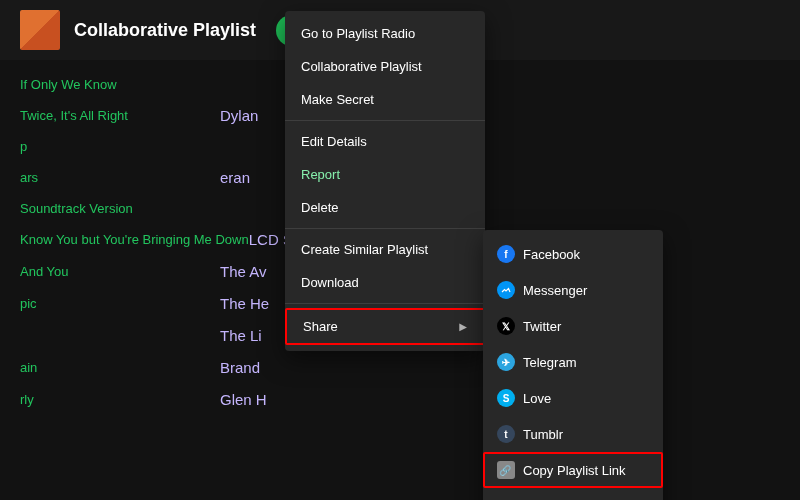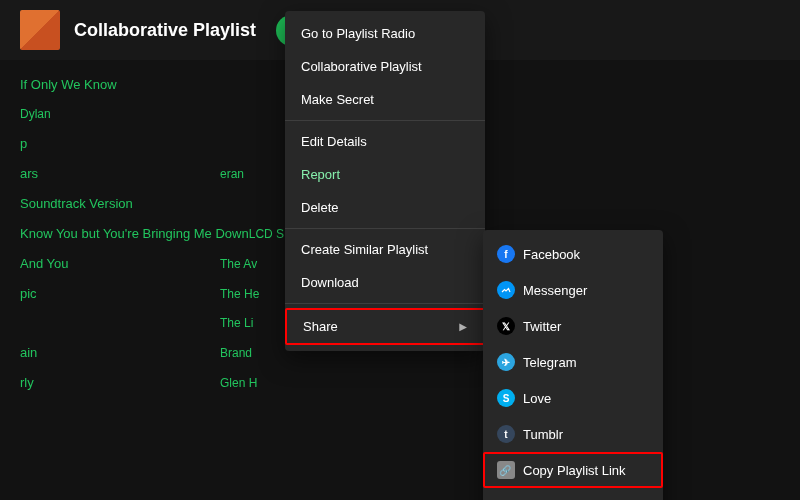--- a/index.html
+++ b/index.html
@@ -78,22 +78,22 @@
       color: #b3b3b3;
       font-size: 13px;
       border-bottom: 1px solid transparent;
     }
     .track-name {
       color: #22c55e;
       font-size: 13px;
       min-width: 200px;
     }
     .track-artist {
-      color: #22c55e;
-      font-size: 12px;
+      color: #c4b5fd;
+      font-size: 15px;
     }
 
     
     .context-menu {
       position: absolute;
       top: 11px;
       left: 285px;
       background: #282828;
       border-radius: 4px;
       padding: 6px 0;
@@ -185,20 +185,21 @@
     <span style="letter-spacing:2px; font-size:14px;">•••</span>
   </div>
 </div>
 
 <div class="track-list">
   <div class="track-item">
     <span class="track-name">If Only We Know</span>
     <span class="track-artist"></span>
   </div>
   <div class="track-item">
+    <span class="track-name">Twice, It's All Right</span>
     <span class="track-artist">Dylan</span>
   </div>
   <div class="track-item">
     <span class="track-name">p</span>
     <span class="track-artist"></span>
   </div>
   <div class="track-item">
     <span class="track-name">ars</span>
     <span class="track-artist">eran</span>
   </div>

